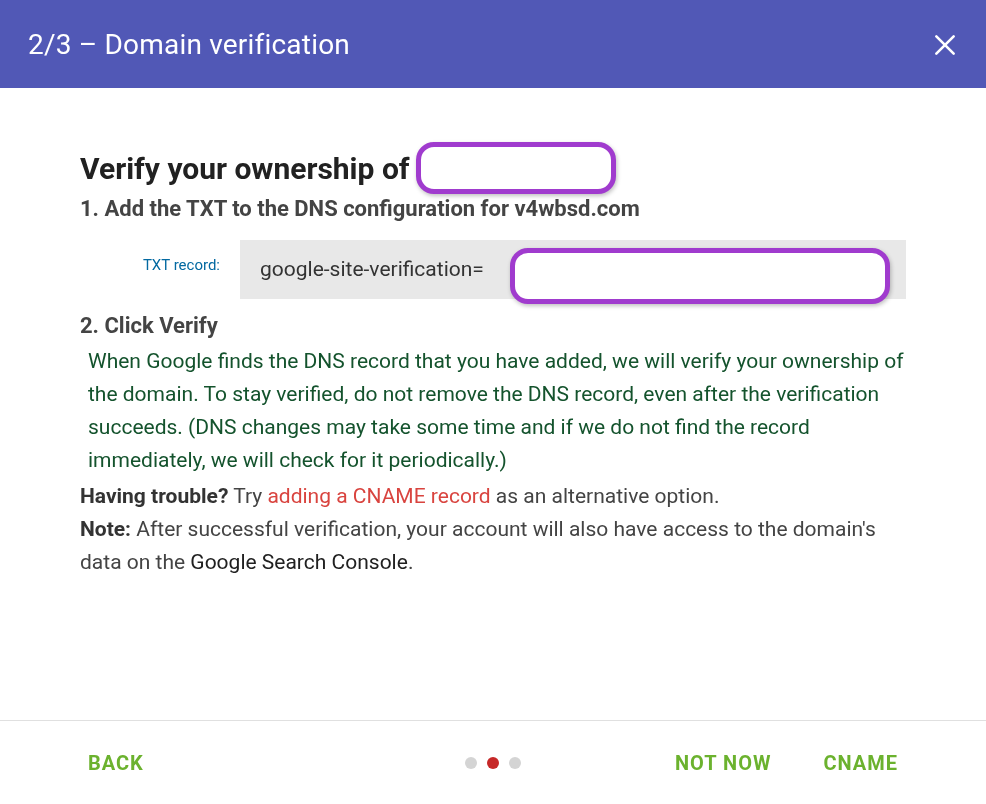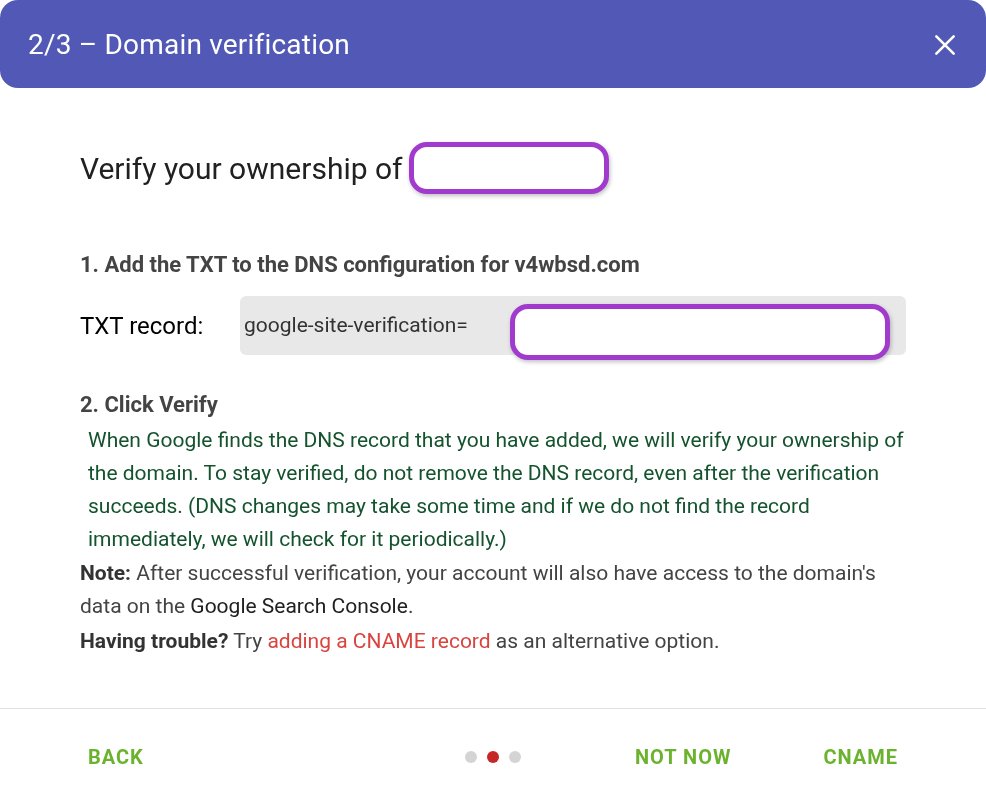--- a/index.html
+++ b/index.html
@@ -11,21 +11,20 @@
       overflow: hidden;
     }
     .header {
       background: #5158b6;
       height: 88px;
       display: flex;
       align-items: flex-start;
       justify-content: space-between;
       padding: 28px 28px 0 28px;
       color: #fff;
-      border-radius: 18px;
     }
     .header-title {
       font-size: 28px;
       font-weight: 400;
       letter-spacing: 0.2px;
     }
     .close-icon {
       cursor: pointer;
       width: 26px;
       height: 26px;
@@ -34,84 +33,83 @@
       justify-content: center;
       margin-top: 4px;
     }
     .close-icon svg { width: 26px; height: 26px; }
 
     .content {
       padding: 54px 80px 0 80px;
     }
     .page-heading {
       font-size: 30px;
-      font-weight: 400;
+      font-weight: 700;
       color: #212121;
       display: flex;
       align-items: center;
       flex-wrap: wrap;
       gap: 6px;
     }
     .pill {
       display: inline-block;
       border: 5px solid #a03bce;
       border-radius: 18px;
       background: #fff;
       height: 52px;
       box-shadow: 1px 2px 4px rgba(0,0,0,0.25);
     }
     .pill-small { width: 200px; }
     .pill-large { width: 380px; height: 56px; }
 
-    .step-block { margin-top: 56px; }
+    .step-block { }
     .step-title {
       font-size: 22px;
       font-weight: 700;
       color: #444;
       margin-bottom: 16px;
       line-height: 1.35;
     }
     .txt-row {
       display: flex;
       align-items: flex-start;
       margin-top: 10px;
     }
     .txt-label {
       width: 160px;
-      text-align: left;
+      text-align: right;
       padding-right: 20px;
-      color: #000000;
-      font-size: 24px;
+      color: #0369a1;
+      font-size: 15px;
       padding-top: 16px;
     }
     .txt-box {
       flex: 1;
       background: #e8e8e8;
-      padding: 14px 4px;
+      padding: 14px 20px;
       font-size: 21px;
       color: #333;
       line-height: 1.5;
       position: relative;
       display: flex;
       align-items: flex-start;
       flex-wrap: wrap;
       gap: 4px;
-      border-radius: 6px;
     }
     .txt-box .txt-wrap {
       display: flex;
       flex-direction: column;
     }
     .txt-box .pill-large {
       position: absolute;
       right: 16px;
       top: 8px;
     }
 
-    .step2-block { margin-top: 35px; }
+    .step2-block { margin-top: 12px; }
     .body-text {
       font-size: 21px;
       color: #14532d;
       line-height: 1.58;
       padding-left: 8px;
     }
     .body-text-inline {
       font-size: 21px;
       color: #444;
       line-height: 1.58;
@@ -119,39 +117,39 @@
     .bold { font-weight: 700; color: #333; }
     .link { color: #d9443f; }
     .link-dark { color: #212121; }
 
     .footer {
       position: absolute;
       bottom: 0;
       left: 0;
       right: 0;
       border-top: 1px solid #e0e0e0;
-      height: 96px;
+      height: 84px;
       display: flex;
       align-items: center;
       justify-content: space-between;
       padding: 0 88px;
     }
     .footer-btn {
       background: none;
       border: none;
       font-size: 20px;
       font-weight: 700;
       letter-spacing: 1px;
       cursor: pointer;
       color: #6bb22e;
       font-family: inherit;
     }
     .footer-right {
       display: flex;
-      gap: 92px;
+      gap: 52px;
     }
     .stepper {
       display: flex;
       gap: 10px;
       align-items: center;
       position: absolute;
       left: 50%;
       transform: translateX(-50%);
     }
     .dot {
@@ -192,26 +190,26 @@
         </div>
         <span class="pill pill-large"></span>
       </div>
     </div>
   </div>
 
   <div class="step2-block">
     <div class="step-title" style="margin-bottom:4px;">2. Click Verify</div>
     <div class="body-text">When Google finds the DNS record that you have added, we will verify your ownership of the domain. To stay verified, do not remove the DNS record, even after the verification succeeds. (DNS changes may take some time and if we do not find the record immediately, we will check for it periodically.)</div>
 
+    <div class="body-text-inline" style="margin-top:2px;">
+      <span class="bold">Having trouble?</span><span> Try </span><span class="link">adding a CNAME record</span><span> as an alternative option.</span>
+    </div>
+
     <div class="body-text-inline">
       <span class="bold">Note:</span><span> After successful verification, your account will also have access to the domain's data on the </span><span class="link-dark">Google Search Console</span><span>.</span>
-    </div>
-
-    <div class="body-text-inline" style="margin-top:2px;">
-      <span class="bold">Having trouble?</span><span> Try </span><span class="link">adding a CNAME record</span><span> as an alternative option.</span>
     </div>
   </div>
 
 </div>
 
 <div class="footer">
   <button class="footer-btn">BACK</button>
   <div class="stepper">
     <div class="dot"></div>
     <div class="dot active"></div>

